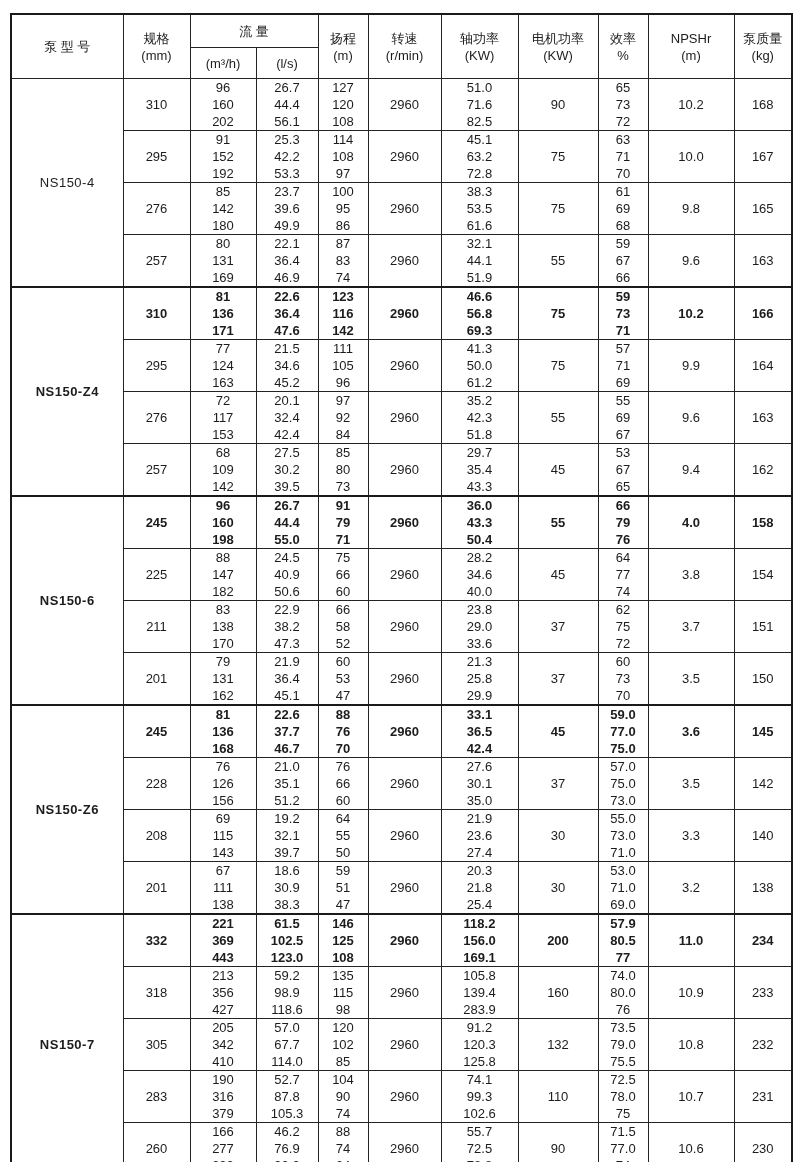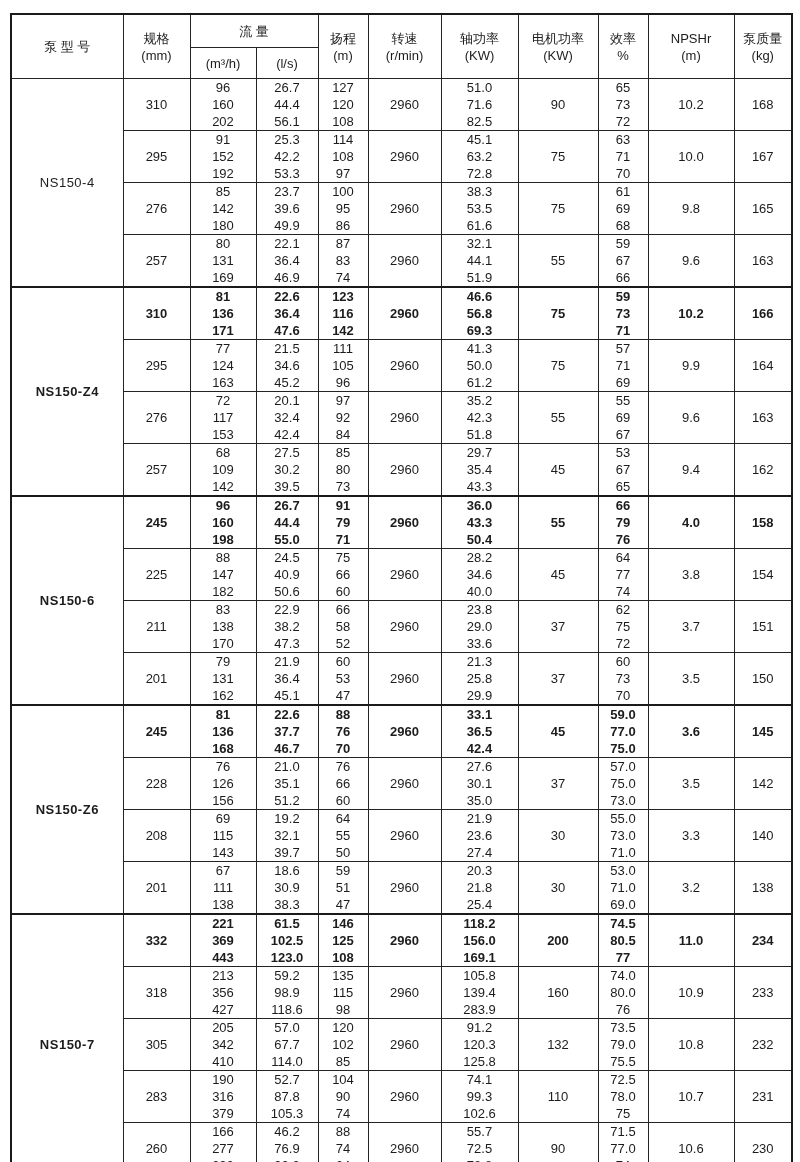--- a/index.html
+++ b/index.html
@@ -638,21 +638,21 @@
             <div class="ln">108</div>
           </td>
           <td>2960</td>
           <td class="tri">
             <div class="ln">118.2</div>
             <div class="ln">156.0</div>
             <div class="ln">169.1</div>
           </td>
           <td>200</td>
           <td class="tri">
-            <div class="ln">74.5</div>
+            <div class="ln">57.9</div>
             <div class="ln">80.5</div>
             <div class="ln">77</div>
           </td>
           <td>11.0</td>
           <td>234</td>
         </tr>
         <tr class="spec-row">
           <td>318</td>
           <td class="tri">
             <div class="ln">213</div>

